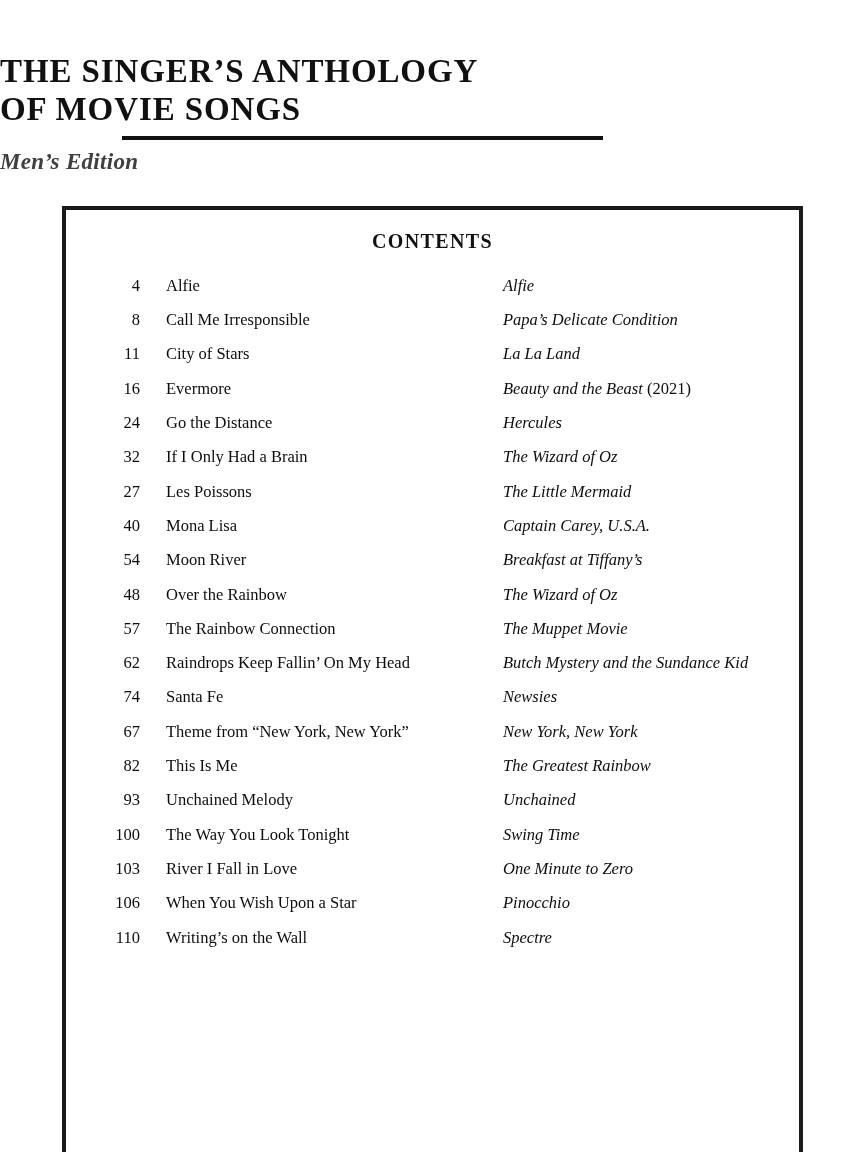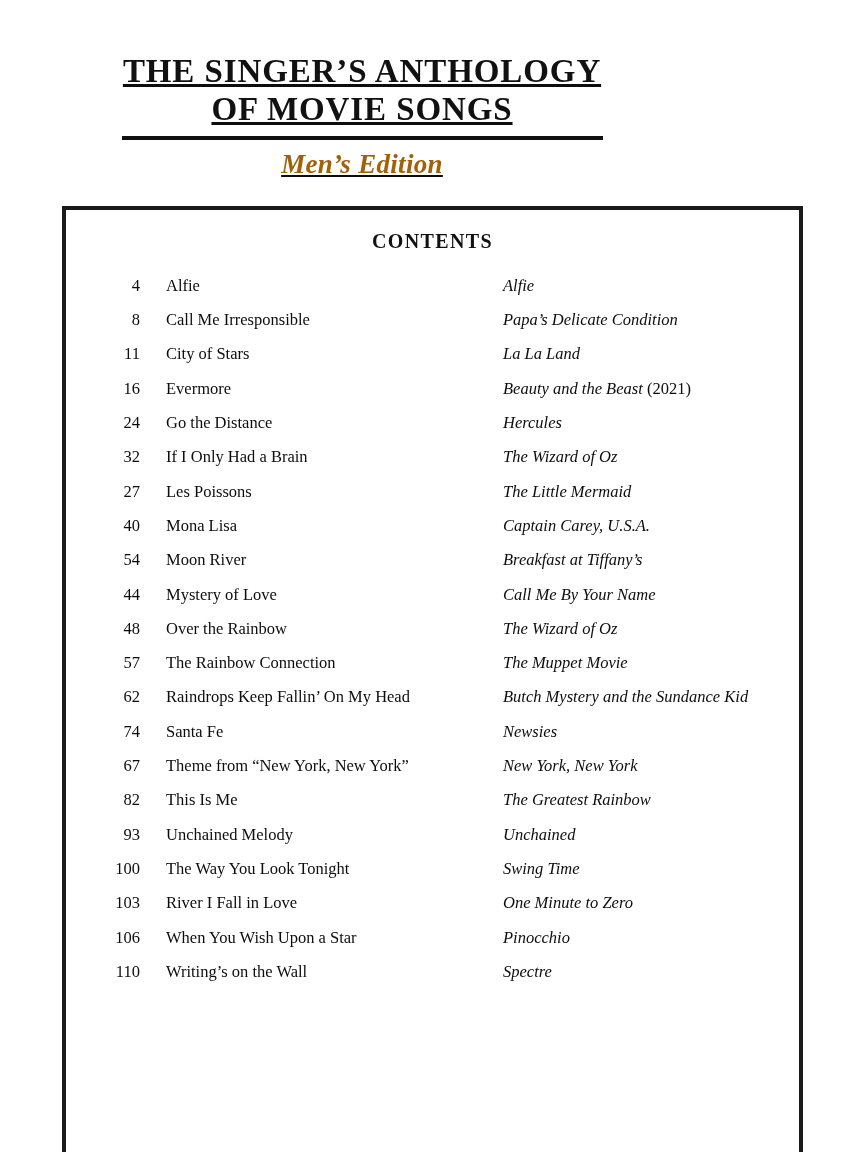--- a/index.html
+++ b/index.html
@@ -15,47 +15,46 @@
     color: #0d0d0d;
     overflow: hidden;
   }
 
   
   .masthead {
     position: absolute;
     left: 0;
     top: 52px;
     width: 724px;
-    text-align: center;
-    text-decoration: underline;
+    text-align: left;
   }
   .book-title {
     font-size: 33px;
     font-weight: bold;
     letter-spacing: 0.9px;
     line-height: 1.16;
     color: #111111;
   }
   .book-title .line {
     display: block;
     white-space: nowrap;
   }
   .title-rule {
     width: 481px;
     height: 4px;
     background: #111111;
     margin: 7px auto 0 auto;
   }
   .edition {
     margin-top: 9px;
-    font-size: 27px;
+    font-size: 23px;
     font-weight: bold;
     font-style: italic;
     letter-spacing: 0.3px;
-    color: #a16207;
+    color: #404040;
   }
 
   
   .contents-frame {
     position: absolute;
     left: 62px;
     top: 206px;
     width: 741px;
     height: 954px;
     border: 4px solid #1a1a1a;
@@ -163,25 +162,20 @@
           <td class="col-page">40</td>
           <td class="col-song">Mona Lisa</td>
           <td class="col-film"><span class="film-title">Captain Carey, U.S.A.</span><span class="film-year"></span></td>
         </tr>
         <tr>
           <td class="col-page">54</td>
           <td class="col-song">Moon River</td>
           <td class="col-film"><span class="film-title">Breakfast at Tiffany’s</span><span class="film-year"></span></td>
         </tr>
         <tr>
-          <td class="col-page">44</td>
-          <td class="col-song">Mystery of Love</td>
-          <td class="col-film"><span class="film-title">Call Me By Your Name</span><span class="film-year"></span></td>
-        </tr>
-        <tr>
           <td class="col-page">48</td>
           <td class="col-song">Over the Rainbow</td>
           <td class="col-film"><span class="film-title">The Wizard of Oz</span><span class="film-year"></span></td>
         </tr>
         <tr>
           <td class="col-page">57</td>
           <td class="col-song">The Rainbow Connection</td>
           <td class="col-film"><span class="film-title">The Muppet Movie</span><span class="film-year"></span></td>
         </tr>
         <tr>

